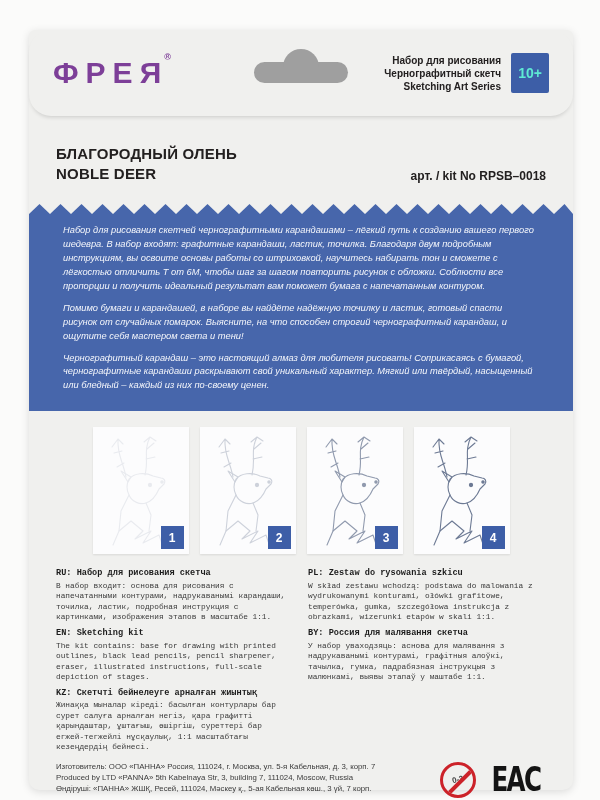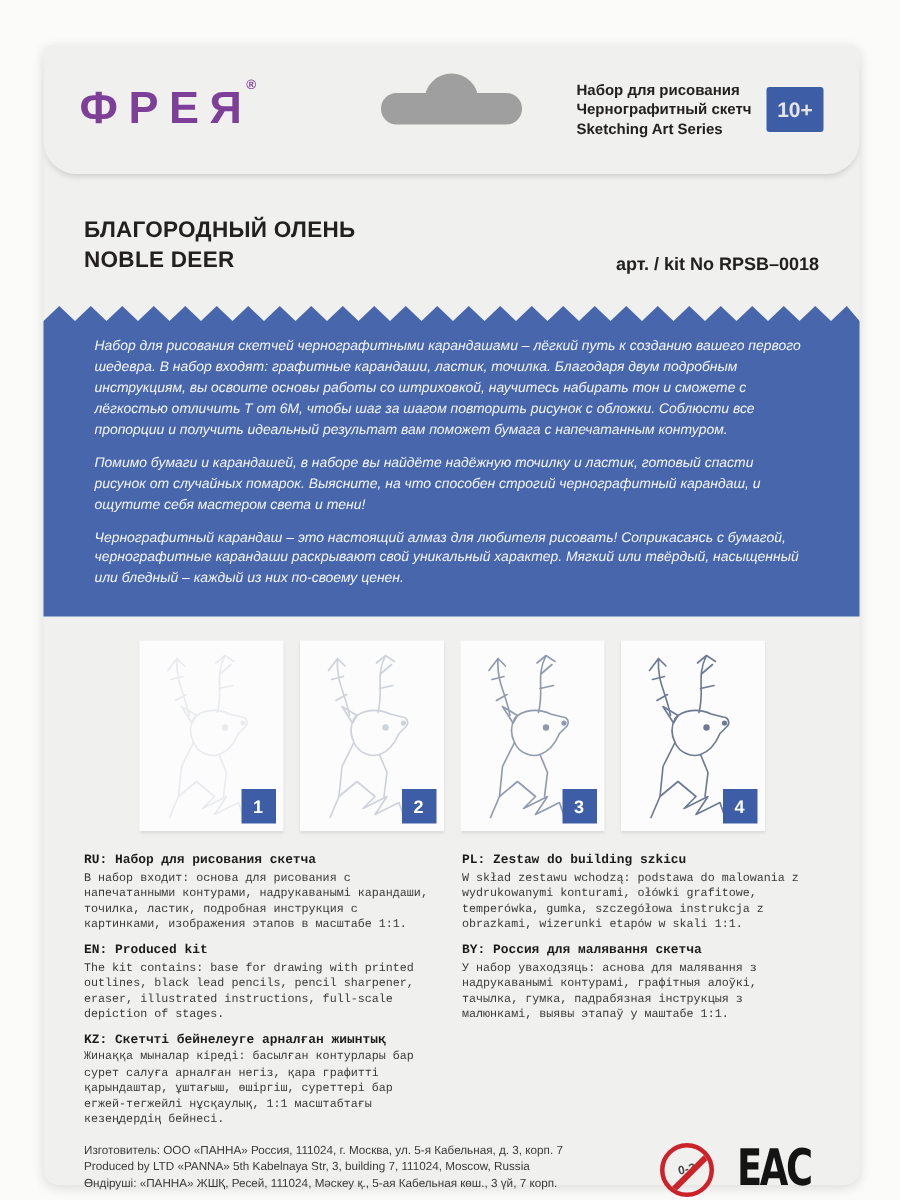--- a/index.html
+++ b/index.html
@@ -12,23 +12,23 @@
   
   .flap { position:relative; height:86px; background:#f0f0ee; border-radius:22px;
     box-shadow:0 3px 4px -2px rgba(0,0,0,0.16);
     display:flex; align-items:center; padding:0 24px; }
   .logo { color:var(--brand-purple,#7d3f98); font-size:30px; font-weight:bold; letter-spacing:7px; position:relative; }
   .logo sup { font-size:9px; letter-spacing:0; position:relative; top:-12px; left:-4px; }
   .hang-tab { position:absolute; left:50%; top:32px; transform:translateX(-50%);
     width:94px; height:21px; background:#9f9f9f; border-radius:11px; }
   .hang-tab::before { content:""; position:absolute; left:50%; top:-13px; transform:translateX(-50%);
     width:36px; height:26px; background:#9f9f9f; border-radius:18px 18px 0 0; }
-  .series { margin-left:auto; font-size:10px; font-weight:bold; line-height:1.3; color:#232020; }
-  .age-badge { width:38px; height:30px; margin-left:10px; background:var(--badge-blue,#3d5ea7);
-    color:#e5e5e5; font-size:14px; font-weight:bold; display:flex; align-items:center; justify-content:center; border-radius:2px; }
+  .series { margin-left:auto; text-align:right; font-size:10px; font-weight:bold; line-height:1.3; color:#232020; }
+  .age-badge { width:38px; height:40px; margin-left:10px; background:var(--badge-blue,#3d5ea7);
+    color:#5eead4; font-size:14px; font-weight:bold; display:flex; align-items:center; justify-content:center; border-radius:2px; }
 
   
   .title-row { display:flex; justify-content:space-between; align-items:flex-end; padding:0 27px; margin-top:28px; }
   .title-ru, .title-en { font-size:15px; font-weight:bold; color:#232020; line-height:1.3; letter-spacing:0.2px; }
   .article { font-size:12px; font-weight:bold; color:#232020; }
 
   
   .desc-panel { margin-top:21px; }
   .zigzag { display:block; width:100%; height:10px; }
   .desc-body { background:var(--panel-blue,#4766ab); padding:10px 34px 18px;font-style:italic; }
@@ -141,27 +141,27 @@
           <use href="#deer" class="op4"></use>
         </svg>
       <div class="stage-badge">4</div>
     </div>
   </div>
 
   <div class="langs">
     <div class="lang-col">
       <div class="lang-title">RU: Набор для рисования скетча</div>
       <div class="lang-body">В набор входит: основа для рисования с напечатанными контурами, надрукаванымі карандаши, точилка, ластик, подробная инструкция с картинками, изображения этапов в масштабе 1:1.</div>
-      <div class="lang-title">EN: Produced kit</div>
+      <div class="lang-title">EN: Sketching kit</div>
       <div class="lang-body">The kit contains: base for drawing with printed outlines, black lead pencils, pencil sharpener, eraser, illustrated instructions, full-scale depiction of stages.</div>
       <div class="lang-title">KZ: Скетчті бейнелеуге арналған жиынтық</div>
       <div class="lang-body">Жинаққа мыналар кіреді: басылған контурлары бар сурет салуға арналған негіз, қара графитті қарындаштар, ұштағыш, өшіргіш, суреттері бар егжей-тегжейлі нұсқаулық, 1:1 масштабтағы кезеңдердің бейнесі.</div>
     </div>
     <div class="lang-col">
-      <div class="lang-title">PL: Zestaw do building szkicu</div>
+      <div class="lang-title">PL: Zestaw do rysowania szkicu</div>
       <div class="lang-body">W skład zestawu wchodzą: podstawa do malowania z wydrukowanymi konturami, ołówki grafitowe, temperówka, gumka, szczegółowa instrukcja z obrazkami,  wizerunki etapów w skali 1:1.</div>
       <div class="lang-title">BY: Россия для малявання скетча</div>
       <div class="lang-body">У набор уваходзяць: аснова для малявання з надрукаванымі контурамі, графітныя алоўкі, тачылка, гумка, падрабязная інструкцыя з малюнкамі, выявы этапаў у маштабе 1:1.</div>
     </div>
   </div>
 
   <div class="manu-row">
     <div class="manu-lines">
       <div>Изготовитель: ООО «ПАННА» Россия, 111024, г. Москва, ул. 5-я Кабельная, д. 3, корп. 7</div>
       <div>Produced by LTD «PANNA» 5th Kabelnaya Str, 3, building 7, 111024, Moscow, Russia</div>

